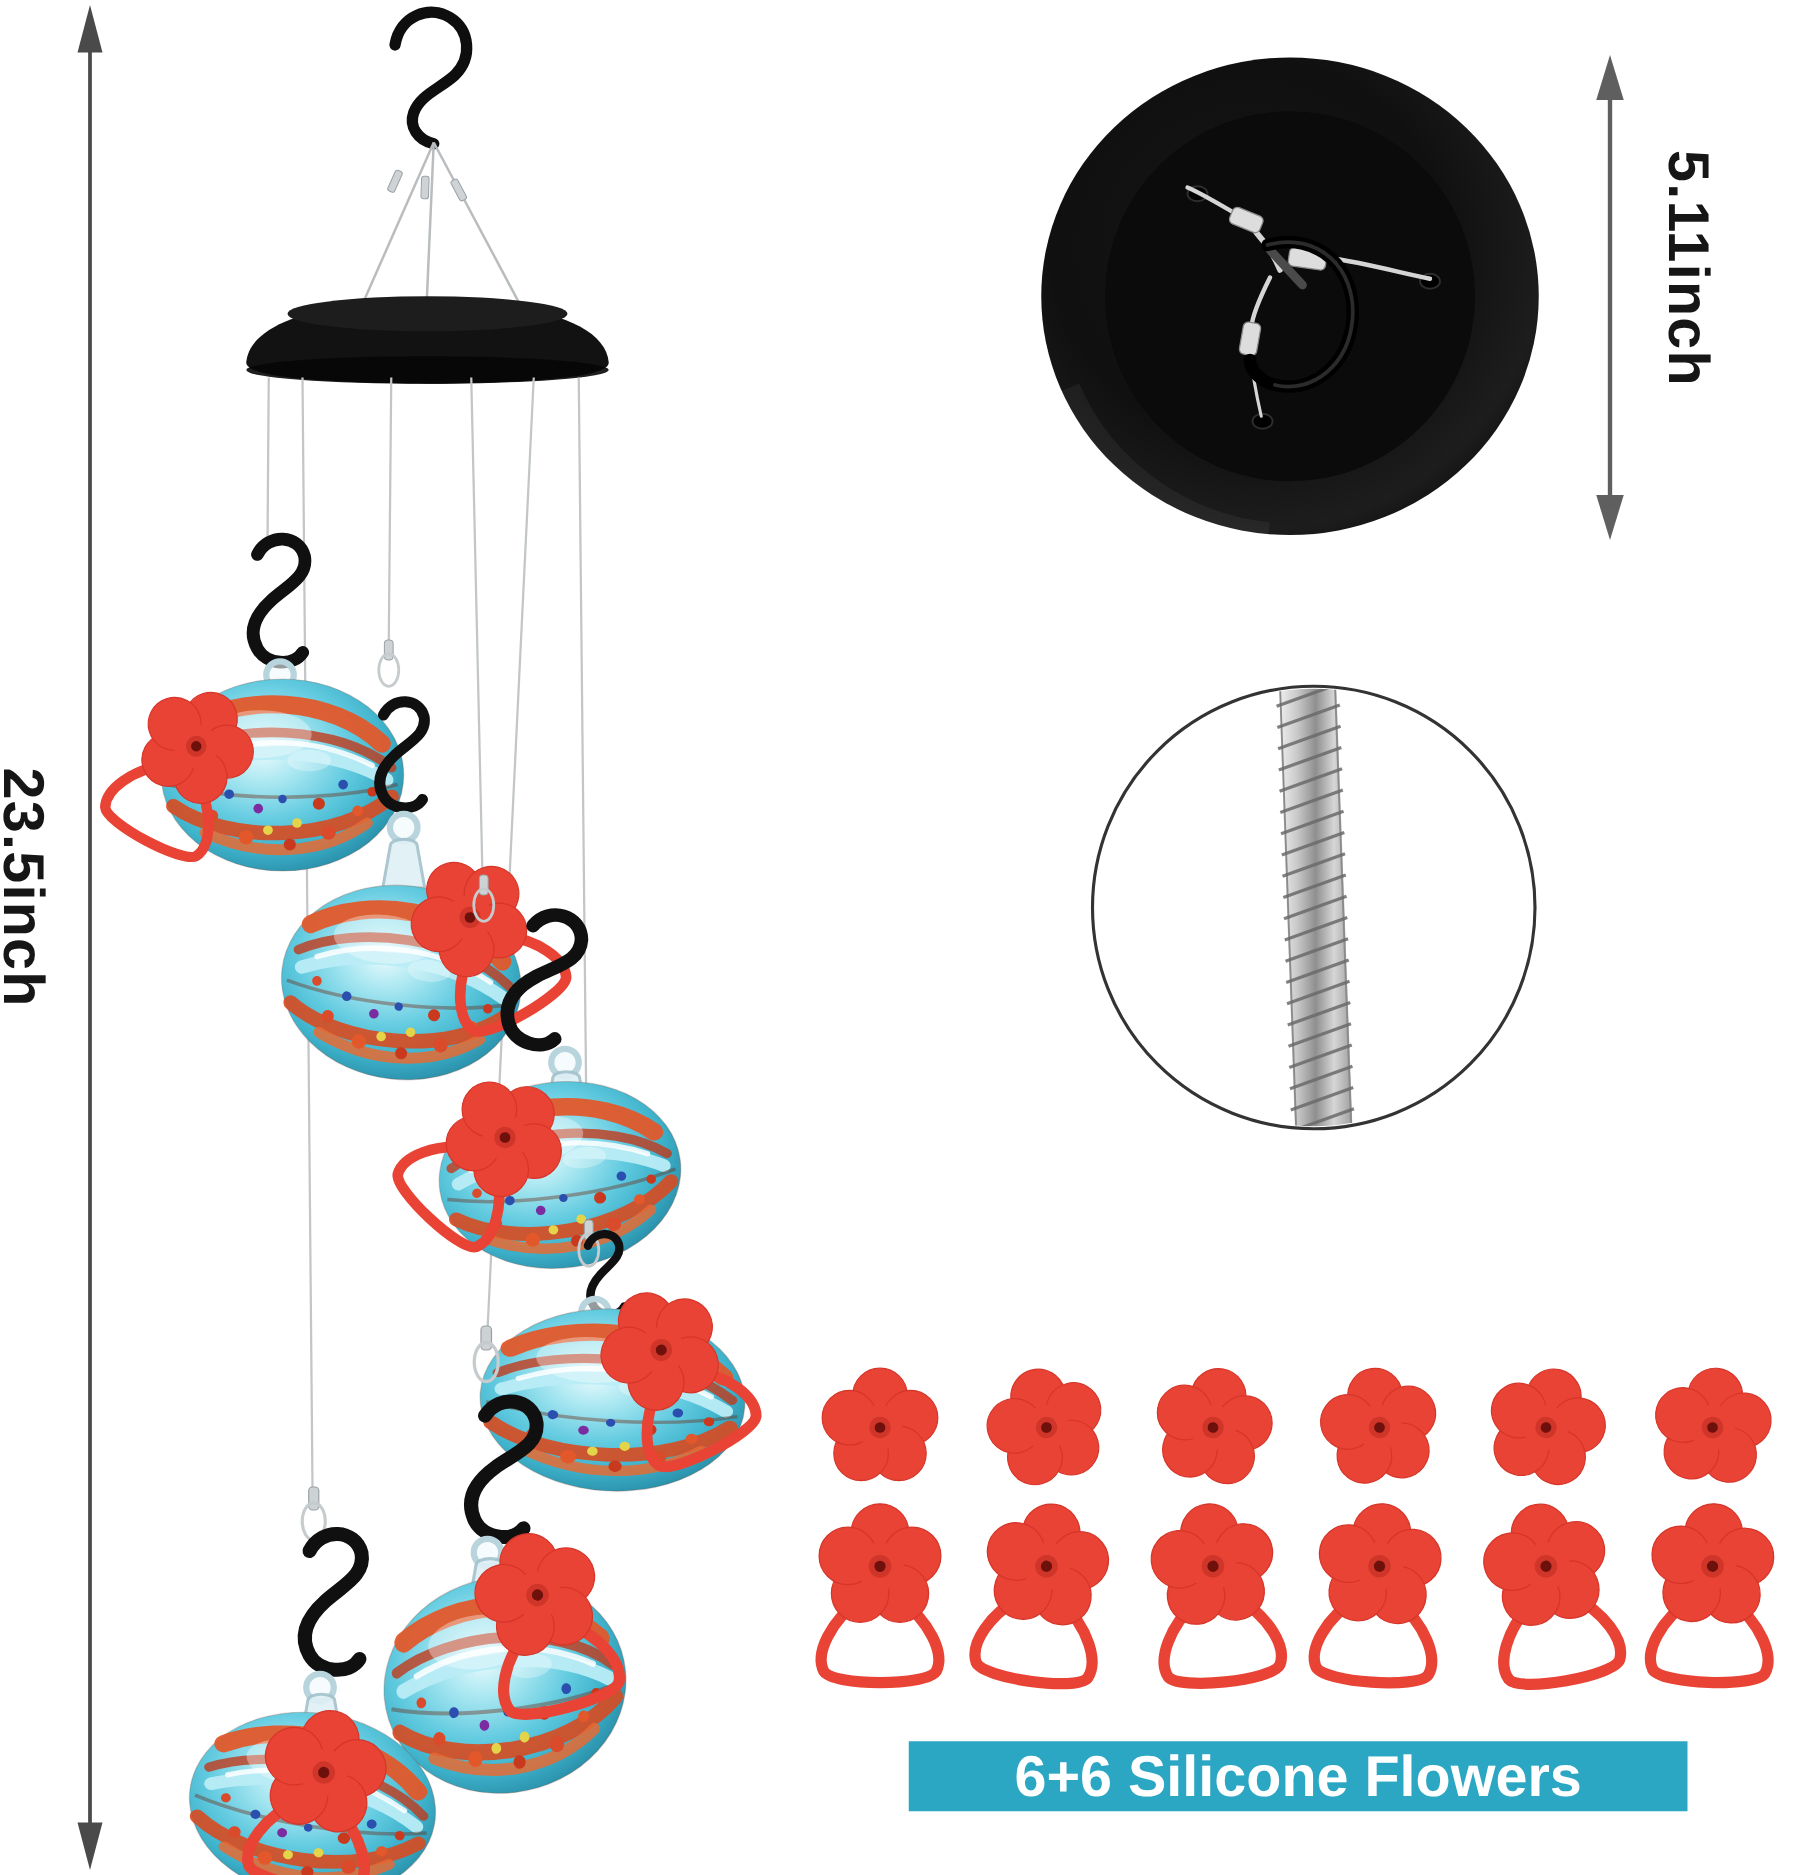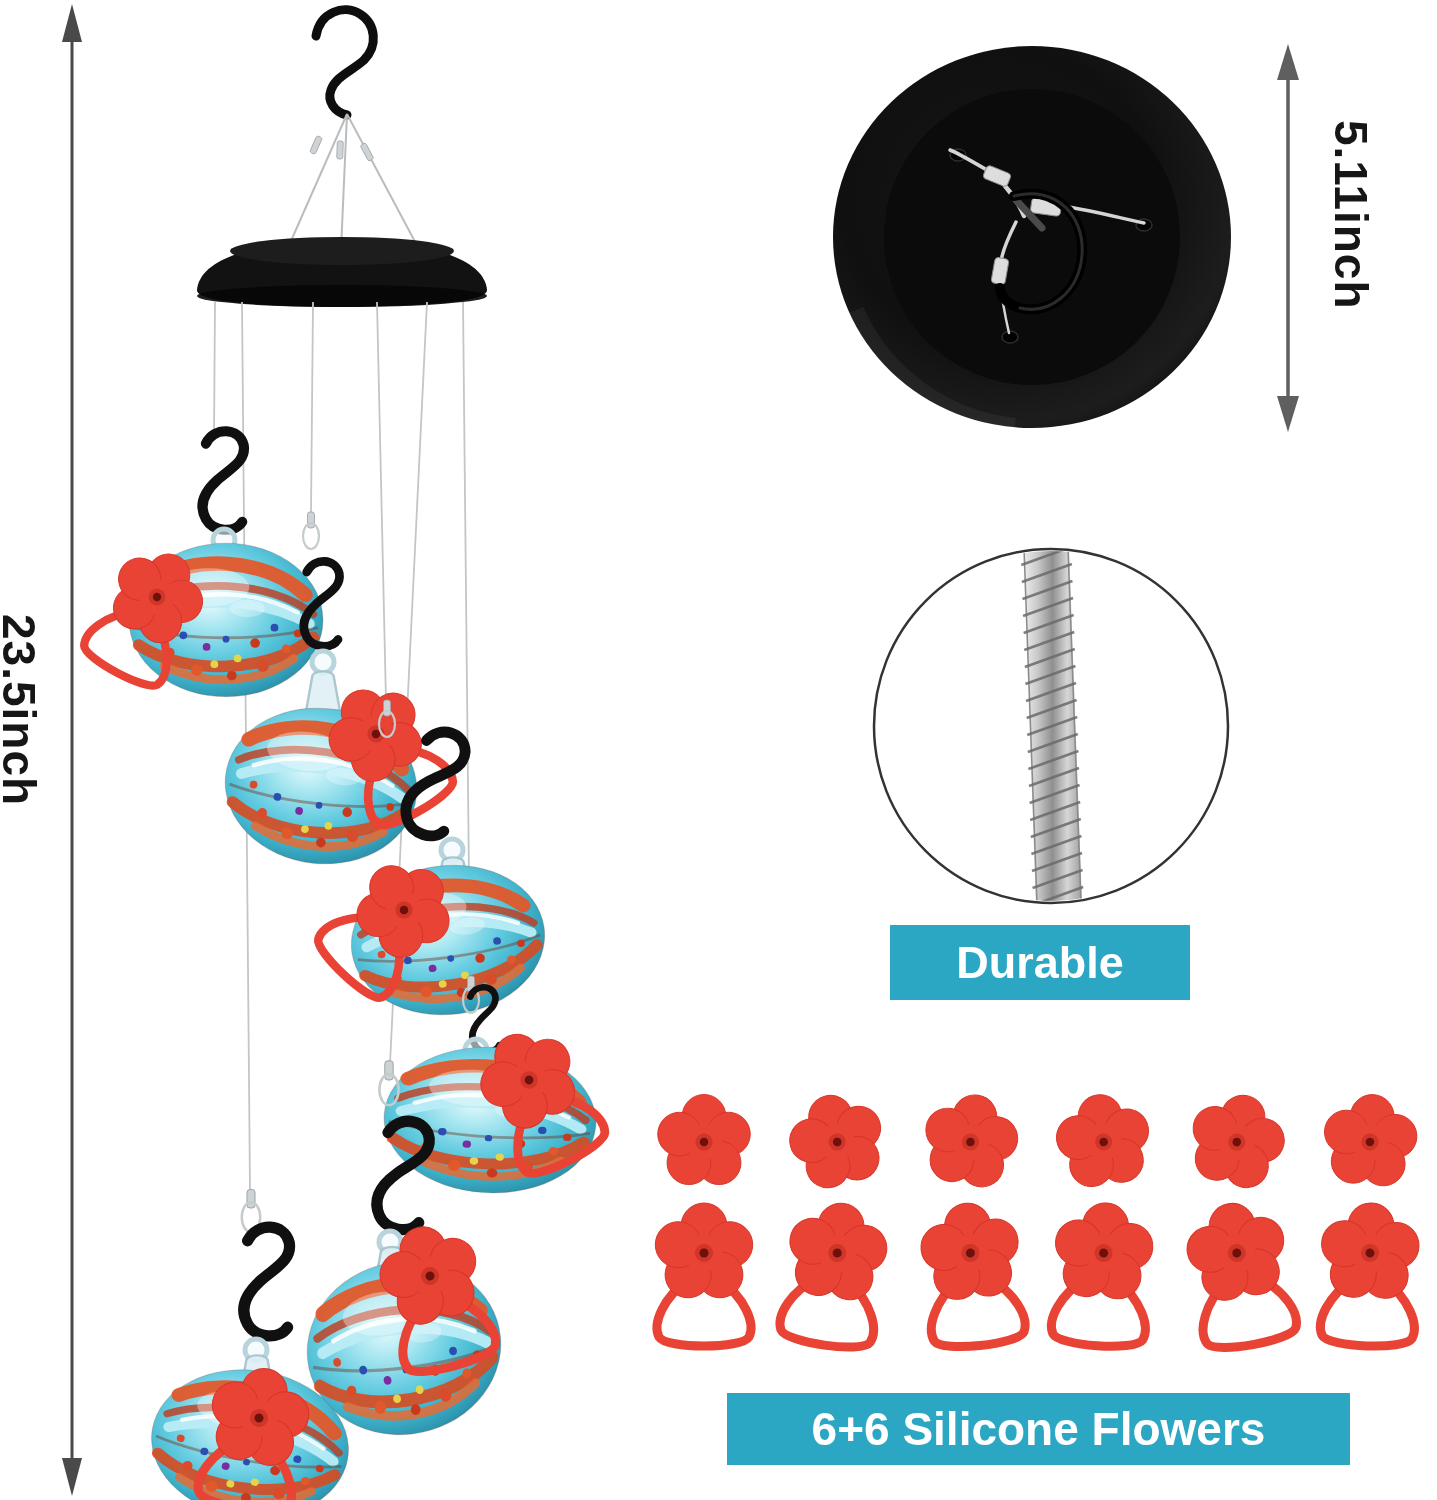--- a/index.html
+++ b/index.html
@@ -9,21 +9,21 @@
   html,body{margin:0;padding:0;background:#fff;}
   .stage{position:relative;width:1437px;height:1500px;background:#fff;overflow:hidden;
          font-family:"Liberation Sans",sans-serif;}
   .art{position:absolute;left:0;top:0;}
   .vlabel{position:absolute;transform:rotate(90deg);transform-origin:0 0;
           font-weight:bold;font-size:46px;line-height:46px;height:46px;color:#161616;
           white-space:nowrap;letter-spacing:1px;}
   .badge{position:absolute;display:flex;align-items:center;justify-content:center;
          background:var(--accent);color:#fff;font-weight:bold;}
   .badge-durable{left:890px;top:925px;width:300px;height:75px;font-size:45px;}
-  .badge-flowers{left:727px;top:1393px;width:623px;height:72px;font-size:46px;}
+  .badge-flowers{left:727px;top:1393px;width:623px;height:56px;font-size:46px;}
 </style>
 </head>
 <body>
 
 <div class="stage">
 
 <svg class="art" width="1437" height="1500" viewBox="0 0 1437 1500" xmlns="http://www.w3.org/2000/svg">
 <defs>
   <radialGradient id="gGlass" cx="0.42" cy="0.38" r="0.75">
     <stop offset="0" stop-color="#E8FAFD"></stop>
@@ -269,16 +269,15 @@
         <use href="#flowerring" transform="translate(837.2,1253) rotate(8)"></use>
         <use href="#flowerring" transform="translate(970.4,1253) rotate(-6)"></use>
         <use href="#flowerring" transform="translate(1103.6,1253) rotate(4)"></use>
         <use href="#flowerring" transform="translate(1236.8,1253) rotate(-10)"></use>
         <use href="#flowerring" transform="translate(1370,1253) rotate(2)"></use>
       </g>
 </svg>
 
 <div class="vlabel" style="left:42px;top:614px;">23.5inch</div>
 <div class="vlabel" style="left:1374px;top:120px;">5.11inch</div>
-<div class="badge badge-durable">Durable</div>
 <div class="badge badge-flowers">6+6 Silicone Flowers</div>
 
 </div>
 
 </body></html>

